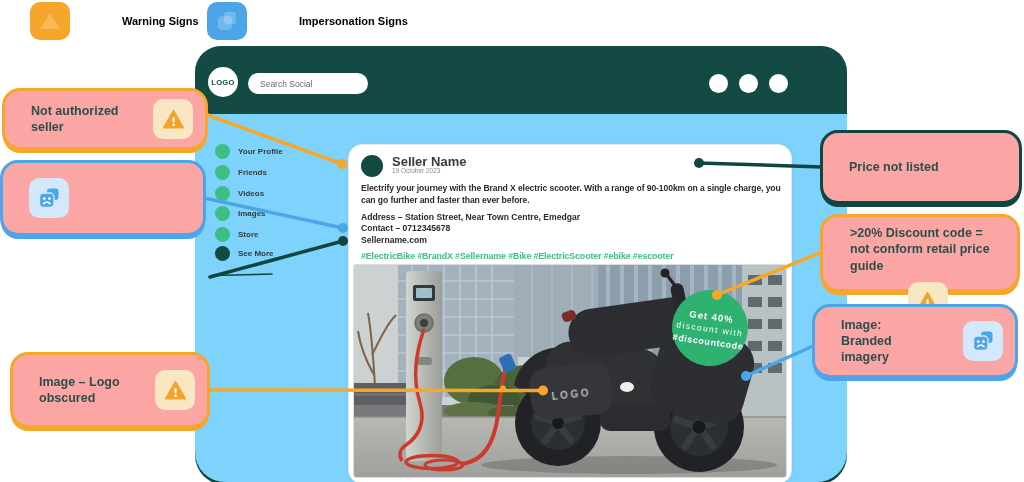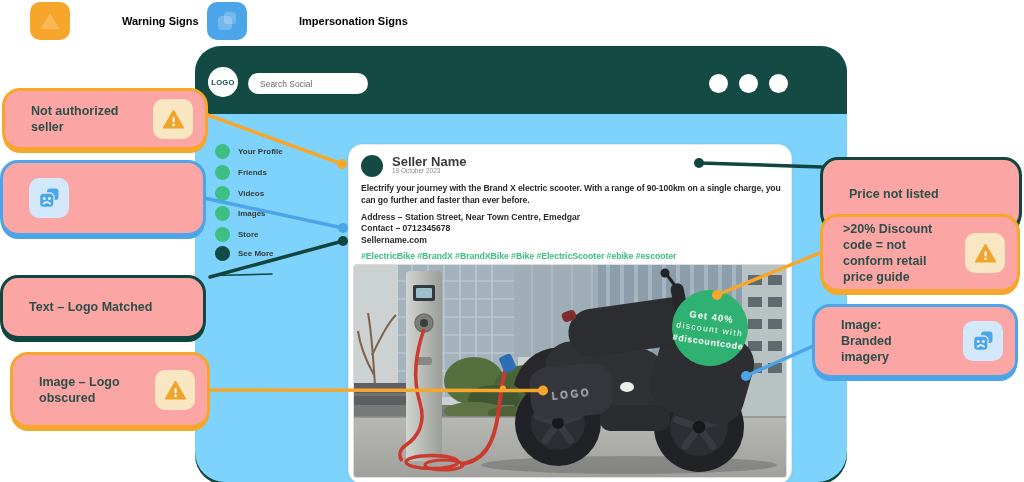--- a/index.html
+++ b/index.html
@@ -39,21 +39,21 @@
              line-height:1.38;white-space:pre-line;letter-spacing:-0.1px;}
   #post-address{position:absolute;left:12px;top:67px;width:424px;font-size:8.6px;font-weight:700;color:#2a2a2a;line-height:1.32;}
   #post-hashtags{position:absolute;left:12px;top:106px;width:424px;font-size:8.8px;font-weight:700;color:#3DBE82;letter-spacing:-0.1px;}
   #photo{position:absolute;left:4px;top:119px;width:434px;height:214px;border-radius:3px;overflow:hidden;border:1px solid #ddd;box-sizing:border-box;}
 
   
   .callout{position:absolute;background:#fca5a5;border-radius:18px;display:flex;align-items:center;justify-content:space-between;
            gap:8px;padding:8px 12px 8px 26px;box-sizing:border-box;z-index:10;}
   .callout.orange{border:3px solid #F6A72B;box-shadow:0 4px 0 -1px #F6A72B;}
   .callout.blue{border:3px solid #4BA5E8;box-shadow:0 4px 0 -1px #4BA5E8;}
-  .callout.teal{border:3px solid #11453F;box-shadow:0 4px 0 -1px #11453F;margin-top:27px;}
+  .callout.teal{border:3px solid #11453F;box-shadow:0 4px 0 -1px #11453F;}
   .callout-label{font-size:12.5px;font-weight:600;color:#2d4f49;line-height:1.3;}
   .icon-chip{width:40px;height:40px;border-radius:10px;display:flex;align-items:center;justify-content:center;flex:0 0 auto;}
   .icon-chip.warning{background:#F8E7C2;}
   .icon-chip.impersonation{background:#D3E9FB;}
 
   #overlay{position:absolute;left:0;top:0;z-index:5;pointer-events:none;}
 </style>
 </head>
 <body>
 
@@ -117,21 +117,21 @@
       <div id="avatar"></div>
       <div id="seller-name">Seller Name</div>
       <div id="post-date">19 October 2023</div>
       <div id="post-body">Electrify your journey with the Brand X electric scooter. With a range of 90-100km on a single charge, you
 can go further and faster than ever before.</div>
       <div id="post-address">
         <div>Address – Station Street, Near Town Centre, Emedgar</div>
         <div>Contact – 0712345678</div>
         <div>Sellername.com</div>
       </div>
-      <div id="post-hashtags">#ElectricBike #BrandX #BrandXBike #Bike #ElectricScooter #ebike #escooter</div>
+      <div id="post-hashtags">#ElectricBike #BrandX #Sellername #Bike #ElectricScooter #ebike #escooter</div>
 
       <div id="photo">
         <svg width="434" height="214" viewBox="0 0 434 214">
           <defs>
             <linearGradient id="pav" x1="0" y1="0" x2="0" y2="1">
               <stop offset="0" stop-color="#b7b8b4"></stop>
                 <stop offset="1" stop-color="#9fa09c"></stop>
             </linearGradient>
             <linearGradient id="poleg" x1="0" y1="0" x2="1" y2="0">
               <stop offset="0" stop-color="#d2d4cf"></stop>
@@ -326,40 +326,37 @@
       <svg width="24" height="24" viewBox="0 0 24 24">
         <rect x="10" y="2.5" width="11.5" height="11.5" rx="3" fill="#4BA5E8"></rect>
         <rect x="2.5" y="7" width="14.5" height="14.5" rx="4" fill="#4BA5E8" stroke="#D3E9FB" stroke-width="1.4"></rect>
         <circle cx="7.3" cy="12.6" r="1.4" fill="#fff"></circle>
           <circle cx="12.4" cy="12.6" r="1.4" fill="#fff"></circle>
         <path d="M6.6 17.6 Q9.8 14.8 13 17.6" stroke="#fff" stroke-width="1.6" fill="none" stroke-linecap="round"></path>
       </svg>
     </div>
   </div>
 
-  <div class="callout teal" style="left:0px;top:248px;width:206px;height:64px;">
-    <div class="callout-label">Text – Logo Matched</div>
-  </div>
 
   <div class="callout orange" style="left:2px;top:352px;width:200px;height:76px;margin-left:8px;">
     <div class="callout-label">Image – Logo obscured</div>
     <div class="icon-chip warning">
       <svg width="23" height="23" viewBox="0 0 24 24">
           <path d="M12 3 L22 20.5 H2 Z" fill="#F2A42A" stroke="#F2A42A" stroke-width="2" stroke-linejoin="round"></path>
           <rect x="11" y="9.5" width="2.2" height="5.5" rx="1.1" fill="#fff"></rect>
           <circle cx="12.1" cy="17.6" r="1.4" fill="#fff"></circle>
         </svg>
     </div>
   </div>
 
   <div class="callout teal" style="left:820px;top:130px;width:202px;height:74px;">
     <div class="callout-label">Price not listed</div>
   </div>
 
-  <div class="callout orange" style="left:820px;top:214px;width:200px;height:78px;padding-left:20px;">
+  <div class="callout orange" style="left:820px;top:214px;width:200px;height:78px;padding-left:27px;flex-direction:column;">
     <div class="callout-label">&gt;20% Discount code = not conform retail price guide</div>
     <div class="icon-chip warning">
       <svg width="23" height="23" viewBox="0 0 24 24">
           <path d="M12 3 L22 20.5 H2 Z" fill="#F2A42A" stroke="#F2A42A" stroke-width="2" stroke-linejoin="round"></path>
           <rect x="11" y="9.5" width="2.2" height="5.5" rx="1.1" fill="#fff"></rect>
           <circle cx="12.1" cy="17.6" r="1.4" fill="#fff"></circle>
         </svg>
     </div>
   </div>
 

